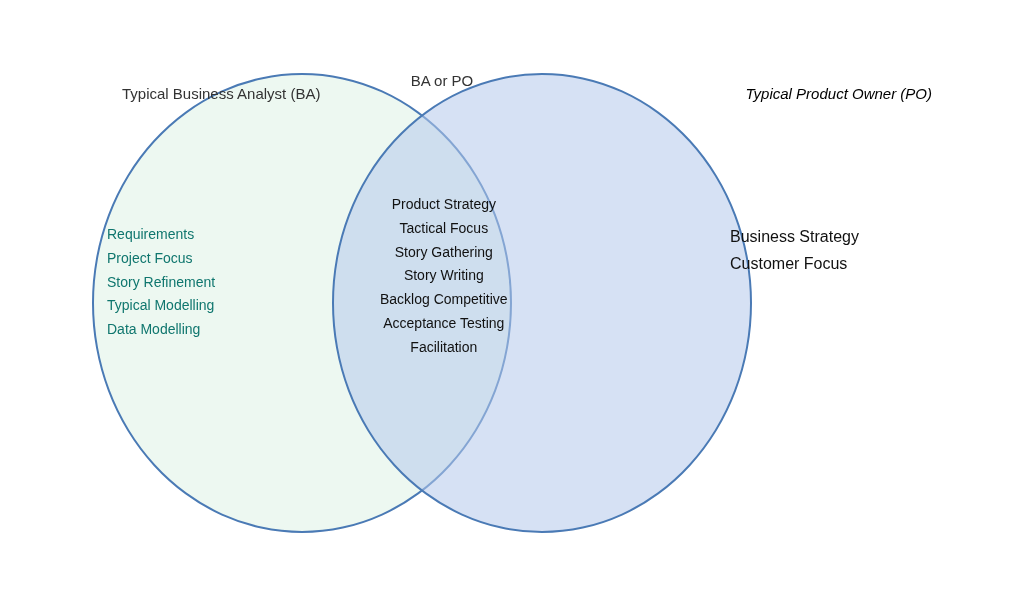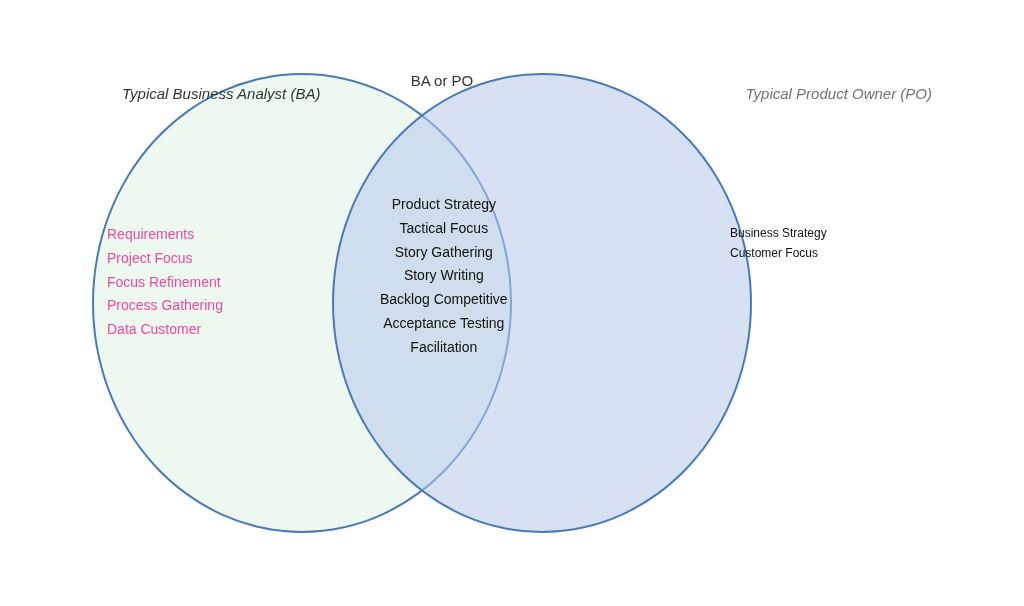--- a/index.html
+++ b/index.html
@@ -38,63 +38,62 @@
       top: 50px;
       background: rgba(180, 200, 235, 0.55);
       border-color: #4a7ab5;
     }
     .label-ba {
       position: absolute;
       top: 62px;
       left: 90px;
       font-size: 15px;
       color: #333;
-      font-style: italic;
     }
     .label-po {
       position: absolute;
       top: 62px;
       right: 60px;
       font-size: 15px;
-      color: #737373;
+      color: #000000;
       font-style: italic;
       margin-left: 31px;
     }
     .label-baorpo {
       position: absolute;
       top: 49px;
       left: 370px;
       font-size: 15px;
       color: #333;
       text-align: center;
       width: 80px;
     }
     .text-ba {
       position: absolute;
       top: 200px;
       left: 75px;
       font-size: 14px;
-      color: #ec4899;
+      color: #0f766e;
       line-height: 1.7;
     }
     .text-overlap {
       position: absolute;
       top: 170px;
       left: 348px;
       font-size: 14px;
       color: #111;
       line-height: 1.7;
       text-align: center;
       z-index: 10;
     }
     .text-po {
       position: absolute;
       top: 200px;
       right: 62px;
-      font-size: 12px;
+      font-size: 16px;
       color: #111;
       line-height: 1.7;
       text-align: left;
       width: 200px;
     }
   </style>
 </head>
 <body>
 
 <div class="venn-container">
@@ -103,23 +102,23 @@
 
   <div class="circle circle-po"></div>
 
   <div class="label-ba">Typical Business Analyst (BA)</div>
   <div class="label-po">Typical Product Owner (PO)</div>
   <div class="label-baorpo">BA or PO</div>
 
   <div class="text-ba">
     <div>Requirements</div>
     <div>Project Focus</div>
-    <div>Focus Refinement</div>
-    <div>Process Gathering</div>
-    <div>Data Customer</div>
+    <div>Story Refinement</div>
+    <div>Typical Modelling</div>
+    <div>Data Modelling</div>
   </div>
 
   <div class="text-overlap">
     <div>Product Strategy</div>
     <div>Tactical Focus</div>
     <div>Story Gathering</div>
     <div>Story Writing</div>
     <div>Backlog Competitive</div>
     <div>Acceptance Testing</div>
     <div>Facilitation</div>

